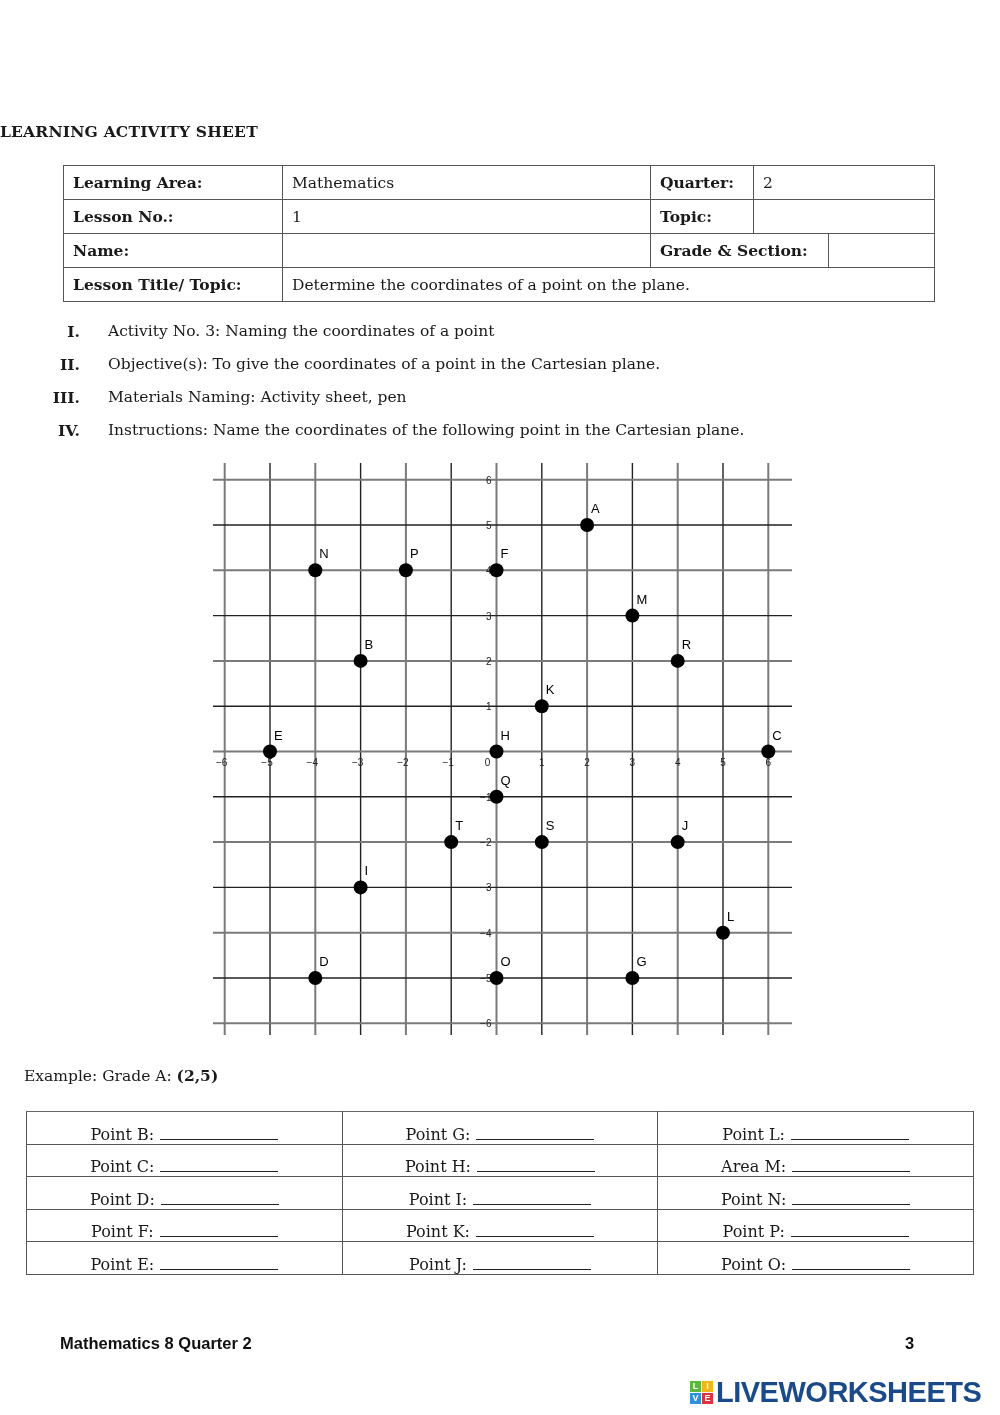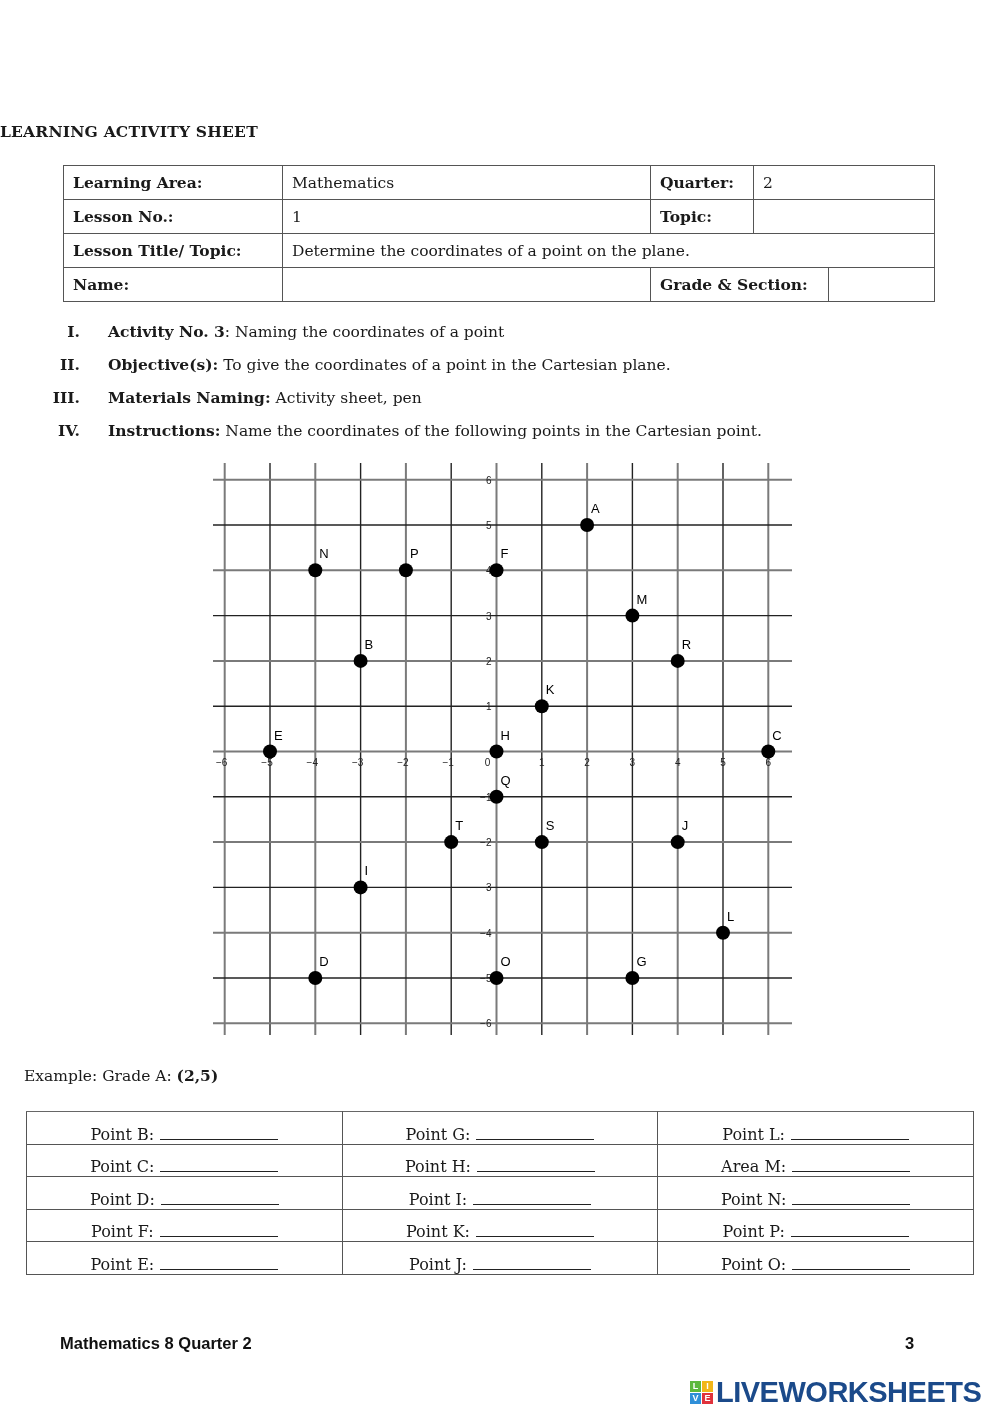--- a/index.html
+++ b/index.html
@@ -8,21 +8,21 @@
   .title { position:absolute; top:122px; left:0; width:1000px; text-align:left;
            font-weight:bold; font-size:15.5px; letter-spacing:0.2px; }
   table.info { position:absolute; top:165px; left:63px; width:872px; border-collapse:collapse;
                font-size:15.5px; }
   table.info td { border:1px solid #555; height:33px; padding:0 9px; vertical-align:middle; }
   table.info td.lbl { font-weight:bold; }
   .sections { position:absolute; top:322px; left:0; width:1000px; font-size:15.5px; }
   .sec { position:absolute; left:0; height:24px; white-space:nowrap; }
   .sec .num { position:absolute; width:80px; text-align:right; font-weight:bold; left:0; }
   .sec .txt { position:absolute; left:108px; }
-  .sec .txt b { font-weight:bold;margin-top:12px; }
+  .sec .txt b { font-weight:normal;margin-top:12px; }
   #plane { position:absolute; left:0; top:0; }
   .example { position:absolute; top:1066px; left:24px; font-size:15.5px; }
   table.answers { position:absolute; top:1111px; left:26px; width:948px; border-collapse:collapse;
                   font-size:16px; }
   table.answers td { border:1px solid #555; border-top-color:#666; height:31.5px; padding:0;
                      text-align:center; vertical-align:bottom; width:33.33%; }
   table.answers tr:not(:first-child) td { border-top:1px solid #444; }
   .ans-line { display:inline-block; width:118px; border-bottom:1px solid #222; height:14px;
               margin-left:6px; vertical-align:baseline; }
   .footer-left { position:absolute; top:1334px; left:60px; font-family:"Liberation Sans", sans-serif;
@@ -50,48 +50,48 @@
     <td class="lbl" style="width:84px">Quarter:</td>
     <td colspan="2">2</td>
   </tr>
   <tr>
     <td class="lbl">Lesson No.:</td>
     <td>1</td>
     <td class="lbl">Topic:</td>
     <td colspan="2"></td>
   </tr>
   <tr>
-    <td class="lbl">Lesson Title/ Topic:</td>
-    <td colspan="4">Determine the coordinates of a point on the plane.</td>
-  </tr>
-  <tr>
     <td class="lbl">Name:</td>
     <td></td>
     <td class="lbl" colspan="2" style="width:166px">Grade &amp; Section:</td>
     <td style="width:87px"></td>
   </tr>
+  <tr>
+    <td class="lbl">Lesson Title/ Topic:</td>
+    <td colspan="4">Determine the coordinates of a point on the plane.</td>
+  </tr>
 </tbody>
   </table>
 
 <div class="sections">
   <div class="sec" style="top:0px">
     <span class="num">I.</span>
     <span class="txt"><b>Activity No. 3</b><span>: Naming the coordinates of a point</span></span>
   </div>
   <div class="sec" style="top:33px">
     <span class="num">II.</span>
     <span class="txt"><b>Objective(s):</b><span style="white-space:pre"> To give the coordinates of a point in the Cartesian plane.</span></span>
   </div>
   <div class="sec" style="top:66px">
     <span class="num">III.</span>
     <span class="txt"><b>Materials Naming:</b><span style="white-space:pre"> Activity sheet, pen</span></span>
   </div>
   <div class="sec" style="top:99px">
     <span class="num">IV.</span>
-    <span class="txt"><b>Instructions:</b><span style="white-space:pre"> Name the coordinates of the following points in the Cartesian point.</span></span>
+    <span class="txt"><b>Instructions:</b><span style="white-space:pre"> Name the coordinates of the following point in the Cartesian plane.</span></span>
   </div>
 </div>
 
 <svg id="plane" width="1000" height="1060" xmlns="http://www.w3.org/2000/svg">
   <g id="grid-lines">
       <line x1="224.70000000000005" x2="224.70000000000005" y1="463" y2="1035" stroke="#7a7a7a" stroke-width="2"></line>
       <line x1="270" x2="270" y1="463" y2="1035" stroke="#222" stroke-width="1.4"></line>
       <line x1="315.3" x2="315.3" y1="463" y2="1035" stroke="#7a7a7a" stroke-width="2"></line>
       <line x1="360.6" x2="360.6" y1="463" y2="1035" stroke="#222" stroke-width="1.4"></line>
       <line x1="405.9" x2="405.9" y1="463" y2="1035" stroke="#7a7a7a" stroke-width="2"></line>

